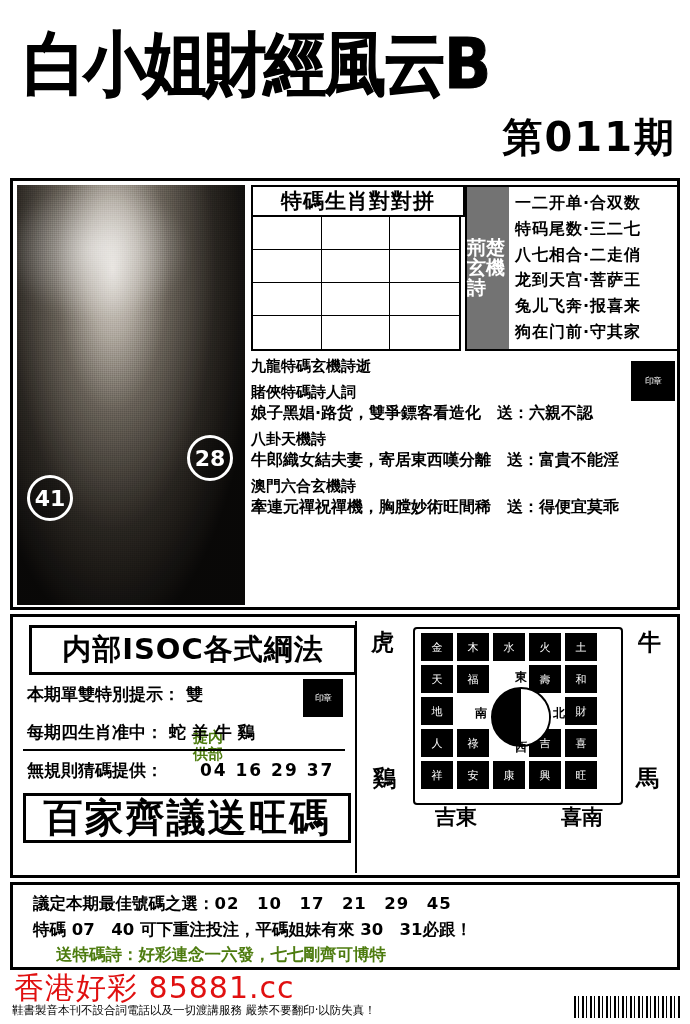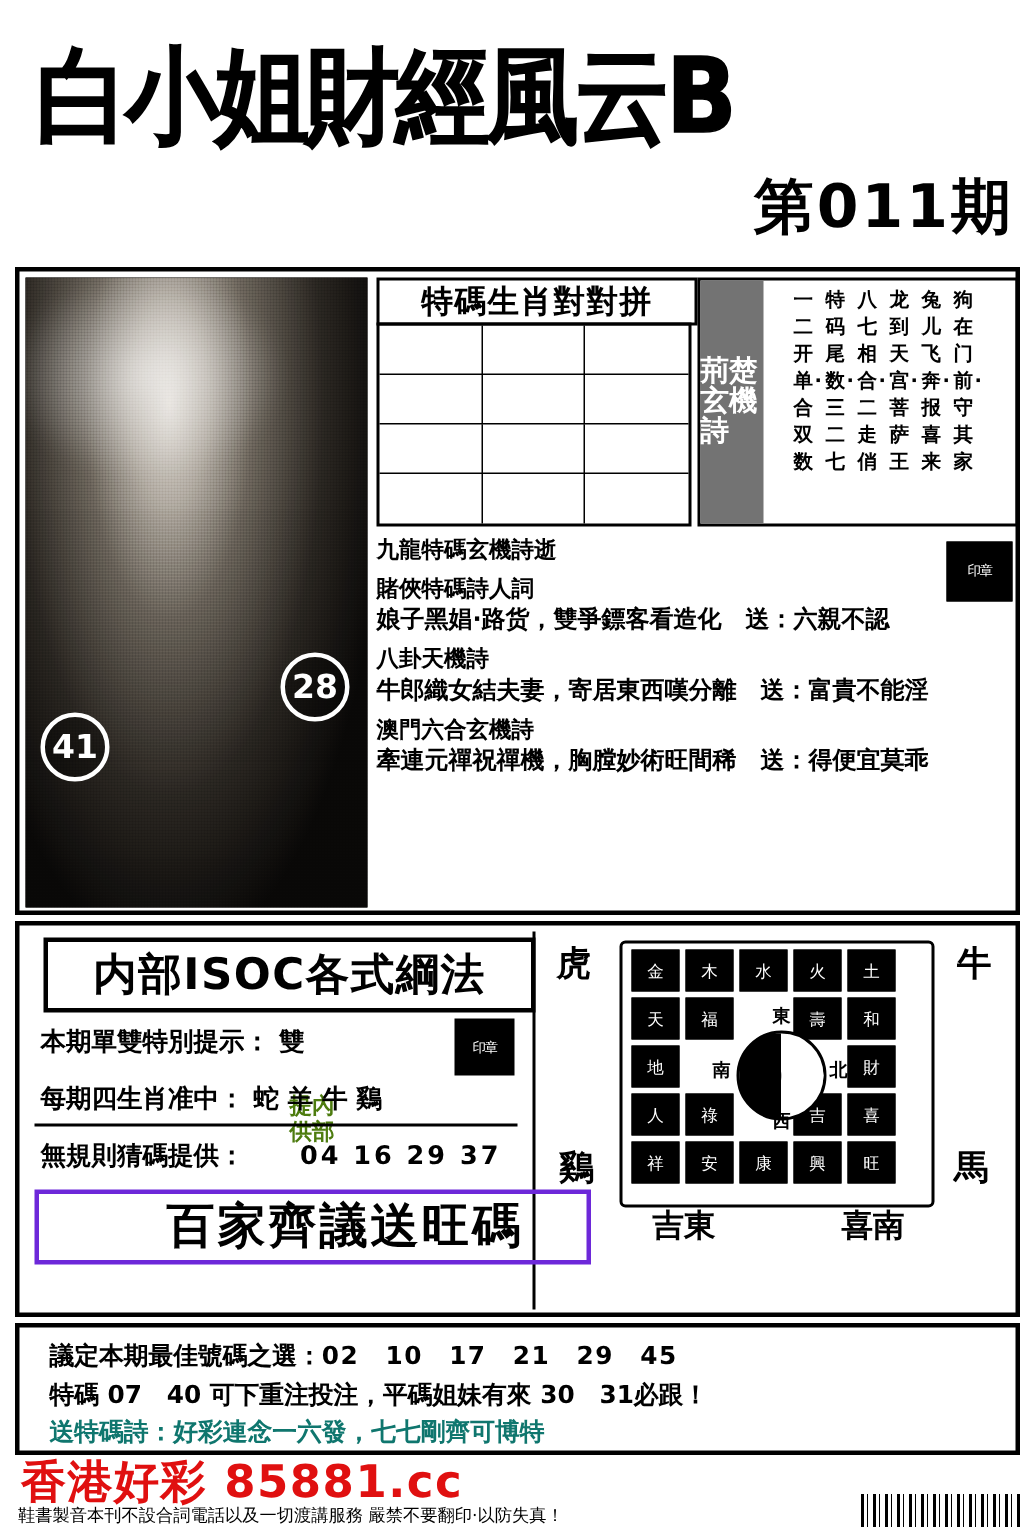--- a/index.html
+++ b/index.html
@@ -107,22 +107,22 @@
     border:2px solid #000;box-sizing:border-box;
     display:flex;
   }
   .rp-title{
     width:42px;background:#737373;color:#fff;
     font-size:19px;font-weight:bold;
     display:flex;flex-direction:column;align-items:center;justify-content:center;
     line-height:1.05;padding:2px 0;
   }
   .rp-lines{
-    flex:1;display:flex;flex-direction:row;justify-content:space-around;
-    padding:4px 20px;font-size:13px;font-weight:bold;letter-spacing:1px;
+    flex:1;display:flex;flex-direction:column;justify-content:space-around;
+    padding:4px 6px;font-size:16px;font-weight:bold;letter-spacing:1px;
   }
   
   .verses{
     position:absolute;left:238px;top:176px;width:428px;height:246px;
     font-size:15px;
   }
   .verse{margin-bottom:6px;}
   .verse .vt{font-weight:bold;font-size:15px;line-height:1.3;}
   .verse .vl{font-weight:bold;font-size:16px;line-height:1.35;white-space:nowrap;}
   .stamp{
@@ -151,23 +151,23 @@
   }
   .ml1{top:62px;}
   .ml2{top:100px;}
   .ml3{top:138px;}
   .ml3 .nums{font-family:"DejaVu Sans",sans-serif;letter-spacing:2px;margin-left:31px;}
   .hr-mid{
     position:absolute;left:6px;top:128px;width:322px;border-top:2px solid #000;
   }
   .banner{
     position:absolute;left:6px;top:172px;width:322px;height:44px;
-    border:3px solid #6d28d9;
+    border:3px solid #000000;
     display:flex;align-items:center;justify-content:center;
-    font-size:32px;font-weight:bold;letter-spacing:2px;padding-left:43px;
+    font-size:39px;font-weight:bold;letter-spacing:2px;
   }
   .seal{
     position:absolute;left:286px;top:58px;width:40px;height:38px;
     background:#000;color:#fff;font-size:9px;
     display:flex;align-items:center;justify-content:center;letter-spacing:-1px;
   }
   
   .mid-right{
     position:absolute;left:348px;top:4px;width:314px;height:252px;
   }
@@ -210,24 +210,24 @@
   
   .bottom-block{
     position:absolute;left:10px;top:882px;width:670px;height:88px;
     border:3px solid #000;box-sizing:border-box;
     padding:6px 20px;
   }
   .bl{
     font-size:16.5px;font-weight:bold;white-space:nowrap;line-height:1.55;
   }
   .bl .nums{font-family:"DejaVu Sans",sans-serif;letter-spacing:1px;}
-  .bl-red{color:#0f766e;}
+  .bl-red{color:#4d7c0f;margin-left:23px;}
   .footer-brand{
     position:absolute;left:14px;top:968px;
-    font-size:30px;font-weight:bold;color:#e01010;white-space:nowrap;
+    font-size:30px;font-weight:normal;color:#e01010;white-space:nowrap;
     letter-spacing:1px;
   }
   .footer-brand .site{font-family:"DejaVu Sans",sans-serif;}
   .footer-note{
     position:absolute;left:12px;top:1004px;width:560px;
     font-size:11.5px;line-height:1.2;
   }
   .barcode{
     position:absolute;right:8px;top:996px;width:108px;height:22px;
     background:repeating-linear-gradient(90deg,#000 0 2px,#fff 2px 4px,#000 4px 5px,#fff 5px 8px);

